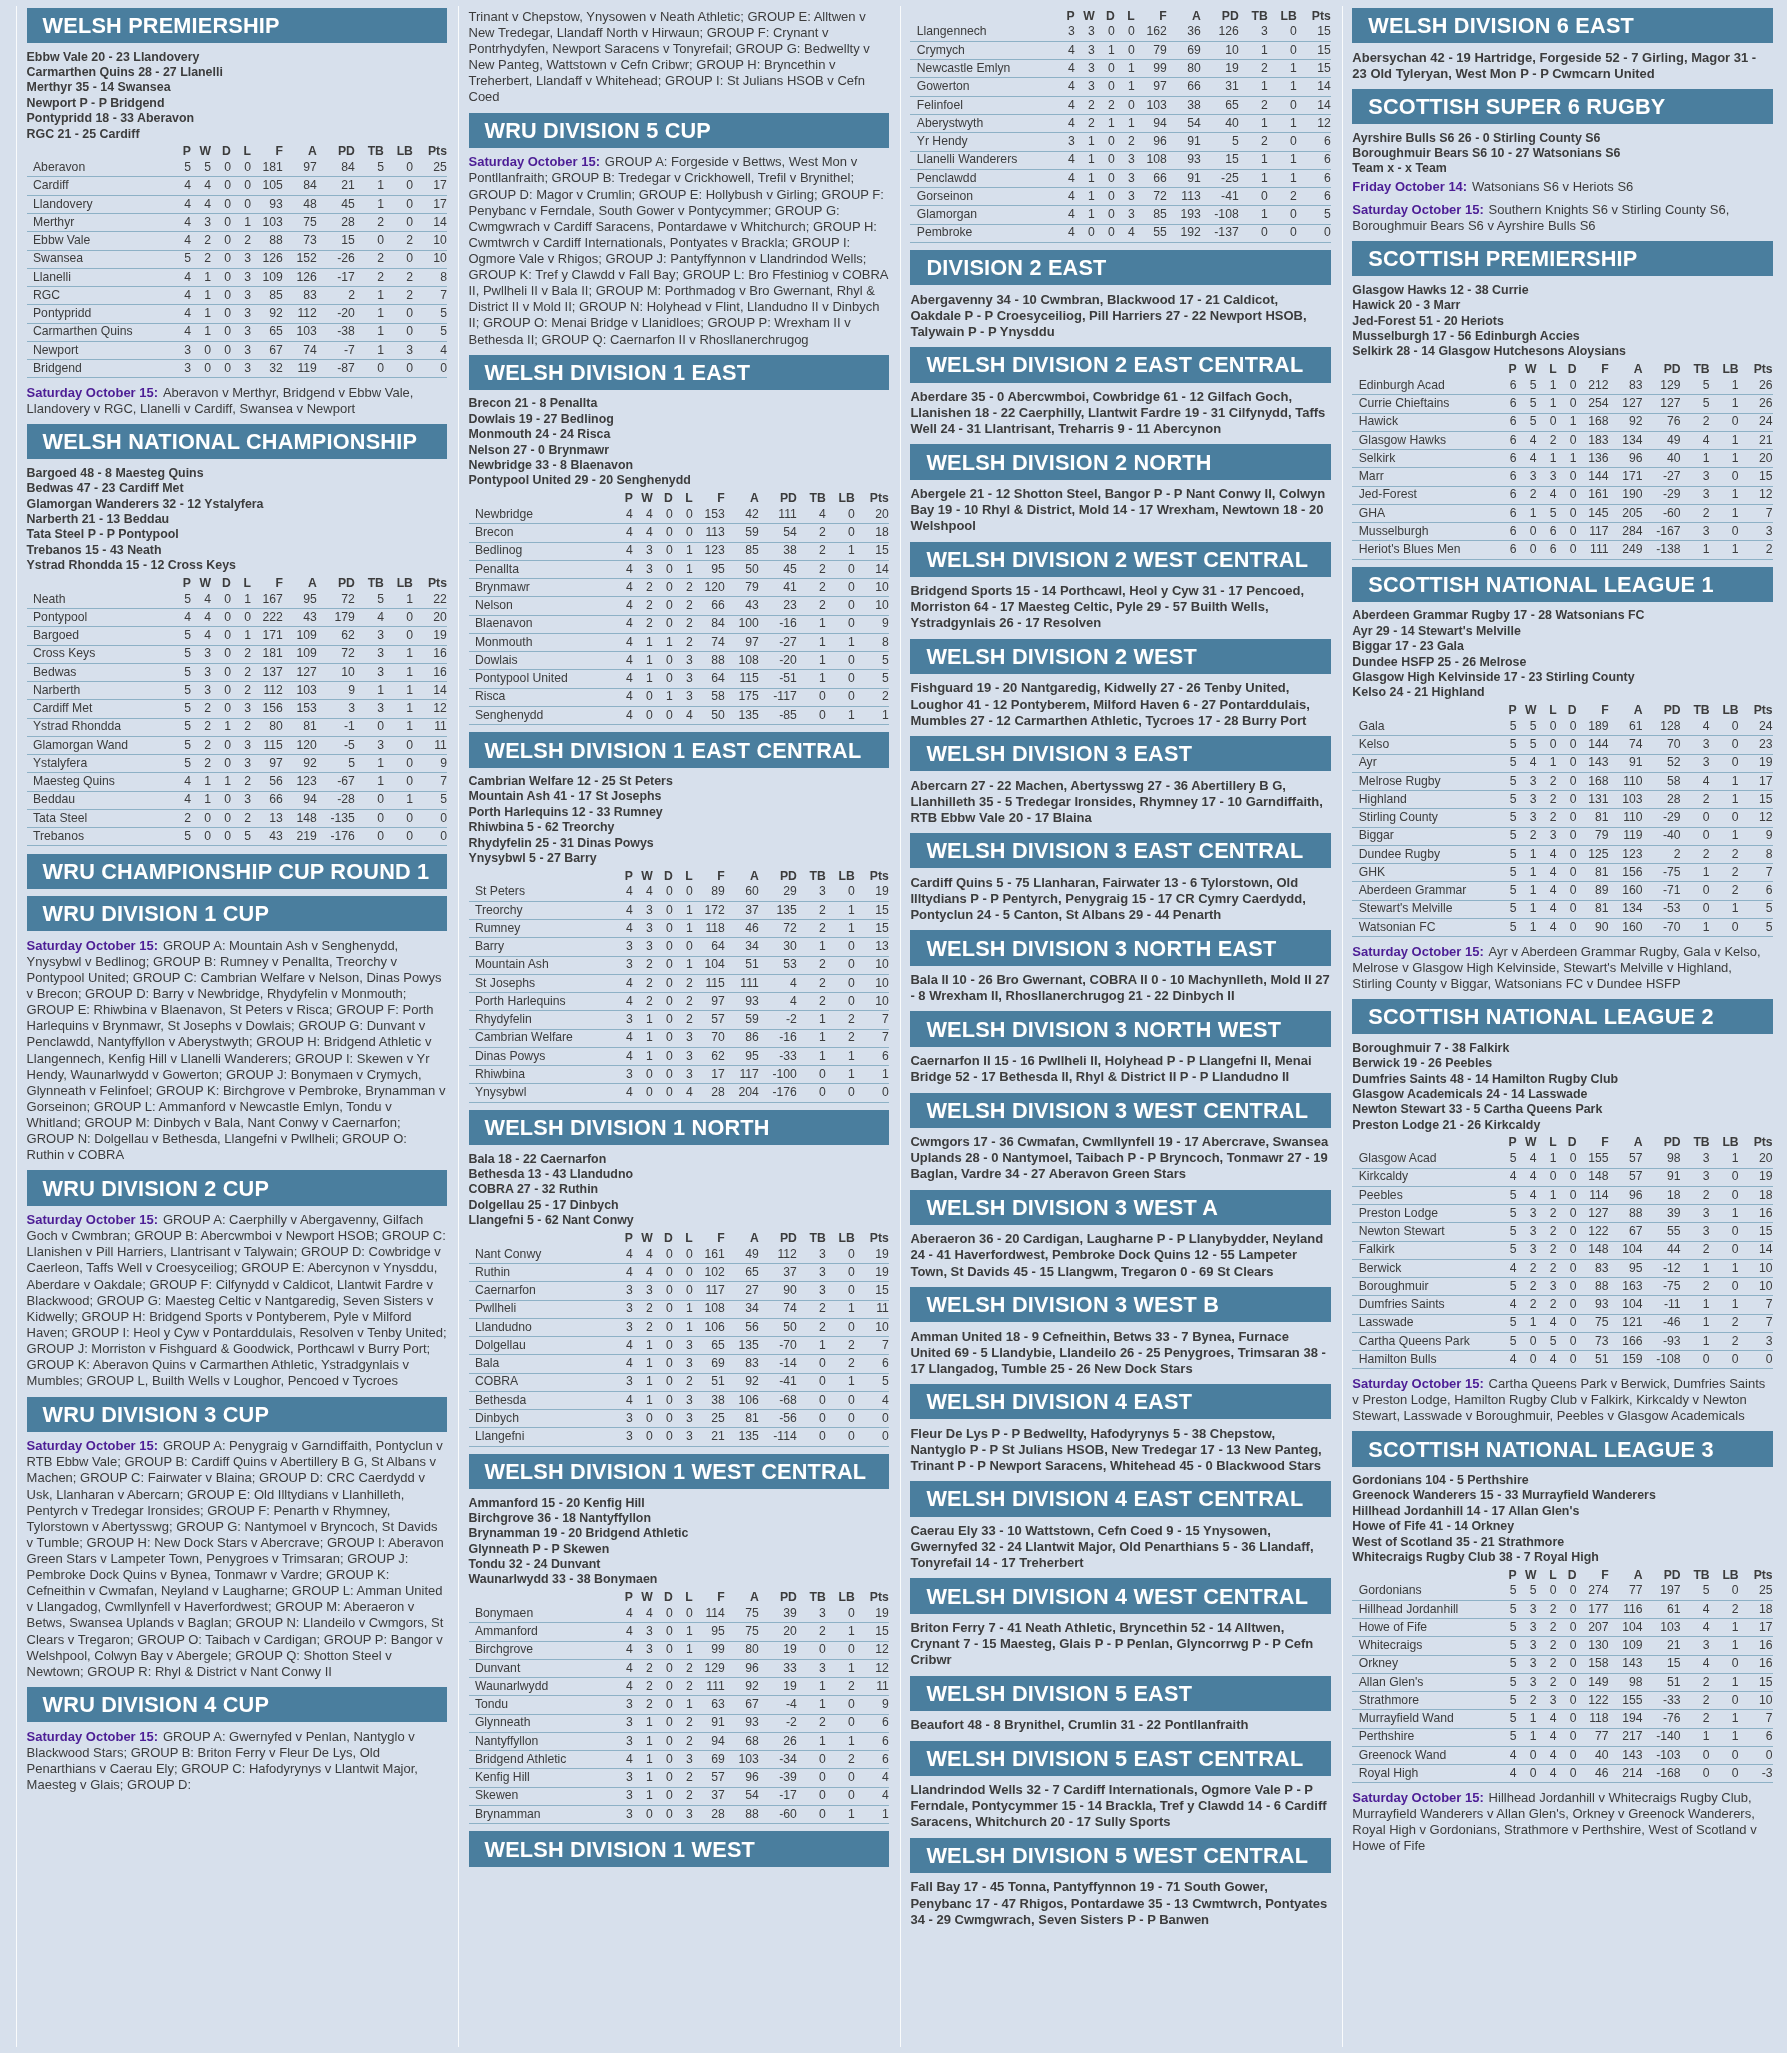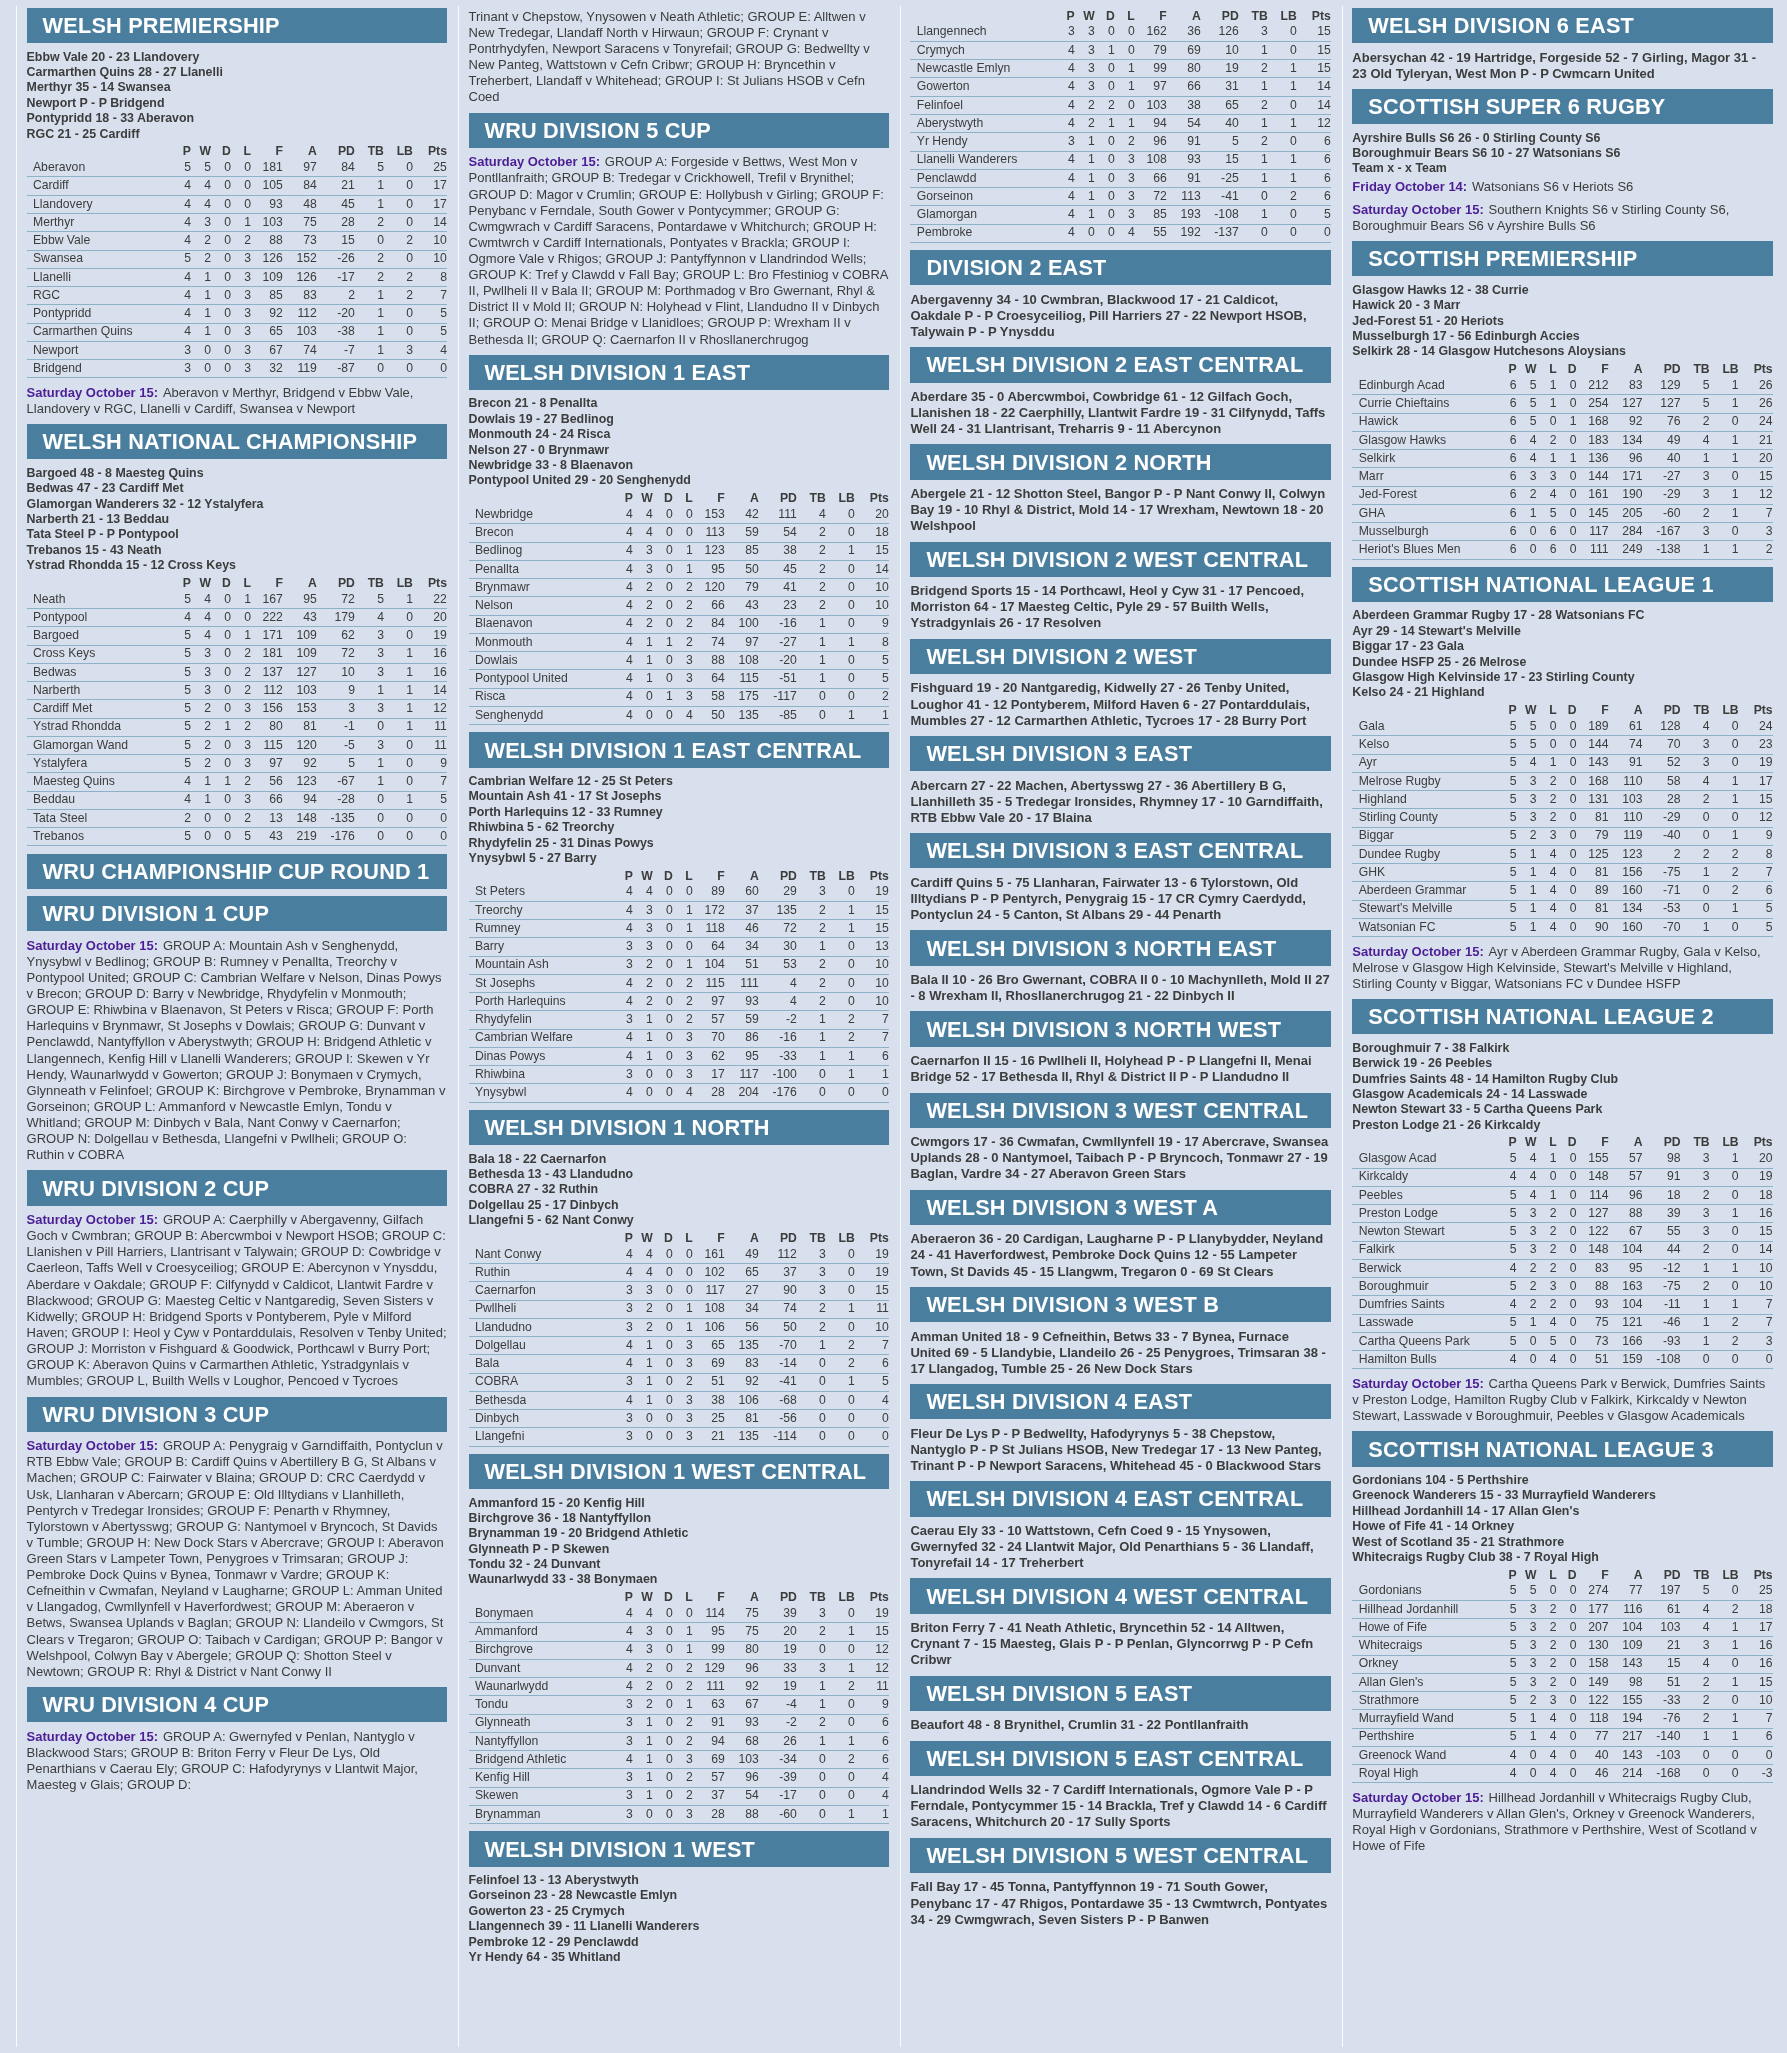--- a/index.html
+++ b/index.html
@@ -1172,28 +1172,20 @@
           <div class="tc num">88</div>
           <div class="tc num">-60</div>
           <div class="tc num">0</div>
           <div class="tc num">1</div>
           <div class="tc num">1</div>
         </div>
       </div>
       <div class="sec-header">
     <span class="sec-title">WELSH DIVISION 1 WEST</span>
   </div>
-      <div class="results">
-        <div class="rline">Felinfoel 13 - 13 Aberystwyth</div>
-        <div class="rline">Gorseinon 23 - 28 Newcastle Emlyn</div>
-        <div class="rline">Gowerton 23 - 25 Crymych</div>
-        <div class="rline">Llangennech 39 - 11 Llanelli Wanderers</div>
-        <div class="rline">Pembroke 12 - 29 Penclawdd</div>
-        <div class="rline">Yr Hendy 64 - 35 Whitland</div>
-      </div>
     </div>
   <div class="col">
       <div class="table">
     <div class="trow thead">
           <div class="tc name"></div>
           <div class="tc num">P</div>
           <div class="tc num">W</div>
           <div class="tc num">D</div>
           <div class="tc num">L</div>
           <div class="tc num">F</div>

